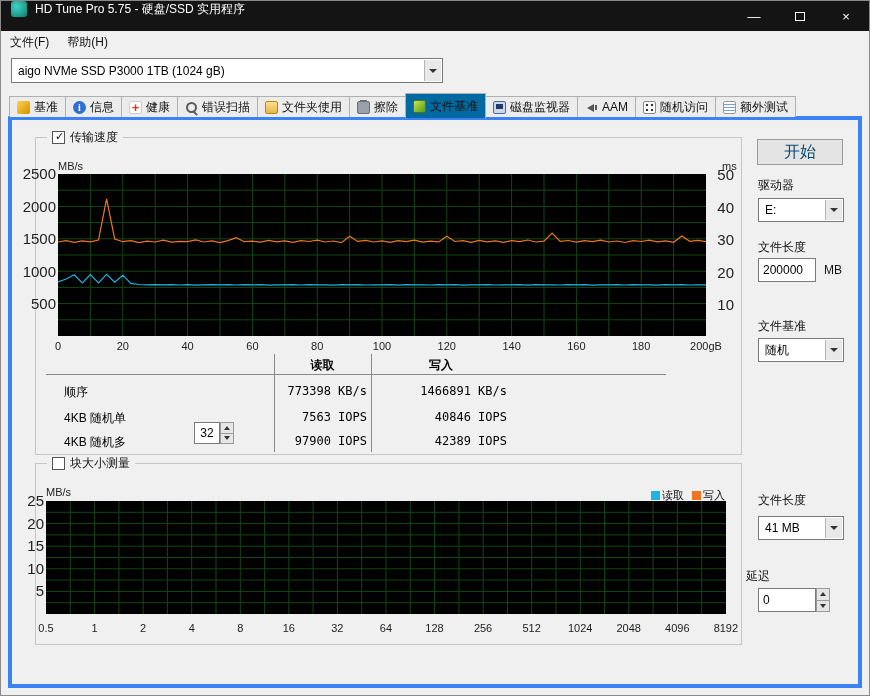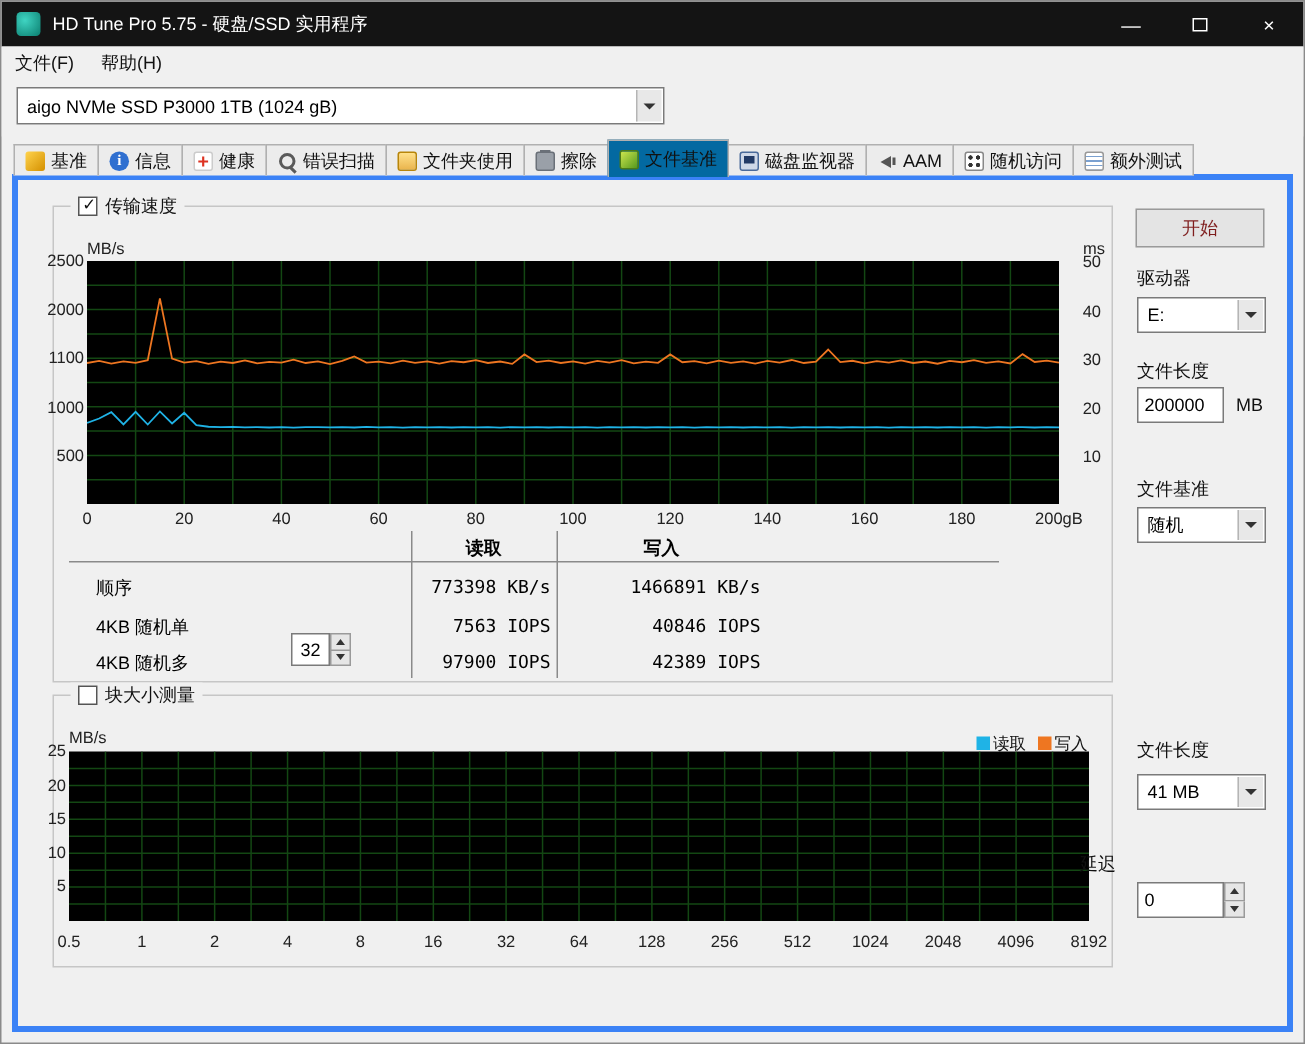--- a/index.html
+++ b/index.html
@@ -1,20 +1,20 @@
 <!DOCTYPE html>
 <html><head>
 <meta charset="utf-8">
 <style>
 *{box-sizing:border-box;margin:0;padding:0}
 html,body{background:#d6d6d6;font-family:"Liberation Sans","DejaVu Sans",sans-serif}
 .window{position:relative;width:870px;height:696px;background:#f0f0f0;border:1px solid #8a8a8a;overflow:hidden}
 
 
-.titlebar{position:absolute;left:0;top:0;right:0;height:30px;background:#141414;display:flex;align-items:center;color:#fff;font-size:12px}
+.titlebar{position:absolute;left:0;top:0;right:0;height:30px;background:#141414;display:flex;align-items:flex-start;color:#fff;font-size:12px}
 .app-icon{width:16px;height:16px;margin:0 8px 0 10px;border-radius:3px;background:radial-gradient(circle at 35% 35%,#3fd4c2,#0a7d6e)}
 .title-text{flex:1;white-space:nowrap;overflow:hidden}
 .win-btn{width:46px;height:30px;display:flex;align-items:center;justify-content:center;color:#fff;font-size:13px}
 .max-glyph{width:10px;height:9px;border:1px solid #fff}
 
 
 .menubar{position:absolute;top:30px;left:0;right:0;height:22px;background:#f0f0f0;display:flex;align-items:center;font-size:12px;color:#111}
 .menu-item{padding:0 9px;height:100%;display:flex;align-items:center}
 
 
@@ -25,21 +25,21 @@
 .tri-u{width:0;height:0;border-left:3px solid transparent;border-right:3px solid transparent;border-bottom:4px solid #333}
 .tri-d.s{border-left-width:3px;border-right-width:3px;border-top-width:4px}
 .c-drive-main{left:10px;top:5px;width:432px;height:25px}
 .thermo{position:absolute;left:453px;top:58px;width:12px;height:24px}
 .thermo::before{content:"";position:absolute;left:3px;top:0;width:5px;height:17px;border:1px solid #999;border-radius:3px;background:linear-gradient(#fff 0 35%,#d22 35%)}
 .thermo::after{content:"";position:absolute;left:1px;bottom:0;width:9px;height:9px;border-radius:50%;background:#d22}
 .temp-text{position:absolute;left:474px;top:62px;font-size:13px;color:#111}
 .tbtn{position:absolute;top:57px;width:28px;height:26px;background:#f2f2f2;border:1px solid #b5b5b5;display:flex;align-items:center;justify-content:center}
 .b-copy{left:544px}.b-copy2{left:574px}.b-cam{left:604px}.b-exp{left:634px}
 .b-down{left:665px;top:56px;width:30px;height:28px;background:linear-gradient(#ff9440,#e03400);border:1px solid #a03000}
-.btn{background:#e4e4e4;border:1px solid #9a9a9a;font-size:12px;color:#7f1d1d;display:flex;align-items:center;justify-content:center}
+.btn{background:#e4e4e4;border:1px solid #9a9a9a;font-size:16px;color:#0c4a6e;display:flex;align-items:center;justify-content:center}
 .b-exit{position:absolute;left:705px;top:56px;width:56px;height:27px}
 
 .ic{position:relative;display:inline-block}
 .ic-copy{width:16px;height:14px}
 .ic-copy::before{content:"";position:absolute;left:0;top:3px;width:9px;height:11px;background:#fff;border:1px solid #3a6ea5}
 .ic-copy::after{content:"";position:absolute;left:5px;top:0;width:9px;height:11px;background:#d9e8fb;border:1px solid #3a6ea5}
 .ic-copy2::after{background:#d2f2d2;border-color:#2a7a2a}
 .ic-cam{width:17px;height:12px;background:#3a3f46;border-radius:2px}
 .ic-cam::before{content:"";position:absolute;left:5px;top:2px;width:6px;height:6px;border:2px solid #cfd4da;border-radius:50%}
 .ic-exp{width:11px;height:14px;background:#ffe066;border:1px solid #c8a020}
@@ -79,21 +79,21 @@
 .gb2{left:23px;top:343px;width:707px;height:182px}
 .gb-check{position:absolute;top:-9px;left:11px;background:#f0f0f0;padding:0 5px;display:flex;align-items:center;gap:5px;font-size:12px;color:#111;z-index:2}
 .checkbox{width:13px;height:13px;background:#fff;border:1px solid #555;position:relative;flex:none}
 .checkbox.checked::before{content:"✓";position:absolute;left:0;top:-2px;width:13px;text-align:center;font:bold 11px/13px "DejaVu Sans",sans-serif;color:#111}
 
 
 .svg-main{position:absolute;left:22px;top:36px;width:648px;height:162px;background:#000;display:block}
 .svg-block{position:absolute;left:10px;top:37px;width:680px;height:113px;background:#000;display:block}
 svg .grid{stroke:#134713;stroke-width:1}
 .unit{position:absolute;font-size:11px;color:#222}
-.ticks-col{position:absolute;display:flex;flex-direction:column;justify-content:space-between;font-size:11px;color:#222}
+.ticks-col{position:absolute;display:flex;flex-direction:column;justify-content:space-between;font-size:15px;color:#222}
 .ticks-col span{height:14px;line-height:14px}
 .ticks-row{position:absolute;display:flex;justify-content:space-between;font-size:11px;color:#222}
 .yl1{left:-6px;top:29px;width:26px;height:144px;align-items:flex-end}
 .yr1{left:674px;top:30px;width:24px;height:144px;align-items:flex-end}
 .xt1{left:2px;top:202px;width:688px}
 .xt1 span{width:40px;text-align:center}
 .yl2{left:-8px;top:30px;width:16px;height:104px;align-items:flex-end}
 .xt2{left:-8px;top:158px;width:716px}
 .xt2 span{width:36px;text-align:center}
 .legend{position:absolute;right:16px;top:24px;display:flex;gap:8px;align-items:center;font-size:11px;color:#111}
@@ -131,21 +131,21 @@
 .b-start{position:absolute;left:745px;top:19px;width:86px;height:26px}
 .l-drive{left:746px;top:57px}
 .c-drive{left:746px;top:78px;width:86px;height:24px}
 .l-flen1{left:746px;top:119px}
 .in-flen{position:absolute;left:746px;top:138px;width:58px;height:24px;border:1px solid #7a7a7a;font-size:12px;padding:0 4px;background:#fff}
 .l-mb{left:812px;top:143px}
 .l-dmode{left:746px;top:198px}
 .c-dmode{left:746px;top:218px;width:86px;height:24px}
 .l-flen2{left:746px;top:372px}
 .c-bsize{left:746px;top:396px;width:86px;height:24px}
-.l-delay{left:708px;top:448px}
+.l-delay{left:734px;top:448px}
 </style>
 </head>
 <body>
 
 <div class="window">
 
   <div class="titlebar">
     <span class="app-icon"></span>
     <span class="title-text">HD Tune Pro 5.75 - 硬盘/SSD 实用程序</span>
     <div class="win-btn">—</div>
@@ -241,21 +241,21 @@
         <span class="checkbox checked"></span>
         <span>传输速度</span>
       </div>
 
       <span class="unit" style="left:22px;top:22px">MB/s</span>
       <span class="unit" style="left:686px;top:22px">ms</span>
 
       <div class="ticks-col yl1">
         <span>2500</span>
         <span>2000</span>
-        <span>1100</span>
+        <span>1500</span>
         <span>1000</span>
         <span>500</span>
       </div>
 
       <svg id="svg-main" class="svg-main" width="648" height="162">
           <line class="grid" x1="0" y1="145.8" x2="648" y2="145.8"></line>
           <line class="grid" x1="0" y1="129.6" x2="648" y2="129.6"></line>
           <line class="grid" x1="0" y1="113.4" x2="648" y2="113.4"></line>
           <line class="grid" x1="0" y1="97.2" x2="648" y2="97.2"></line>
           <line class="grid" x1="0" y1="81.0" x2="648" y2="81.0"></line>

